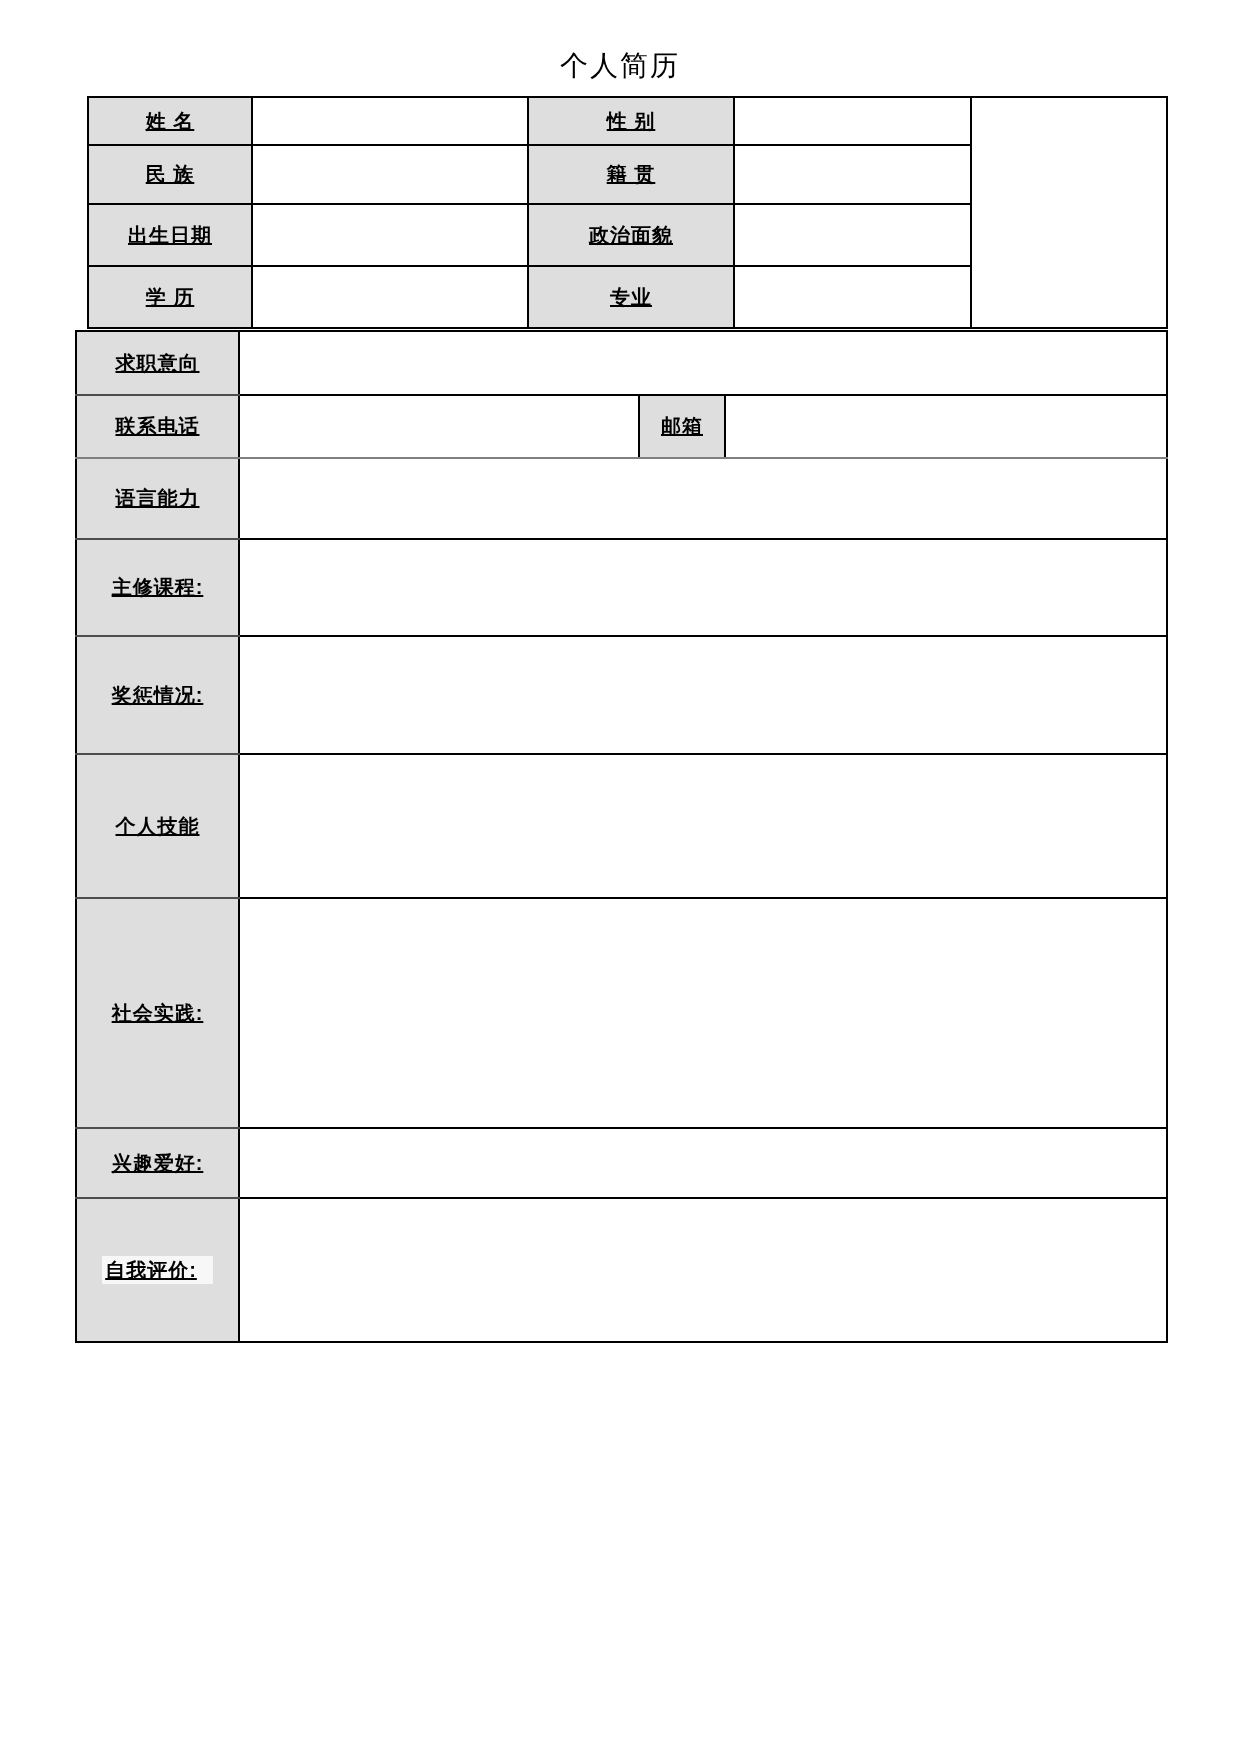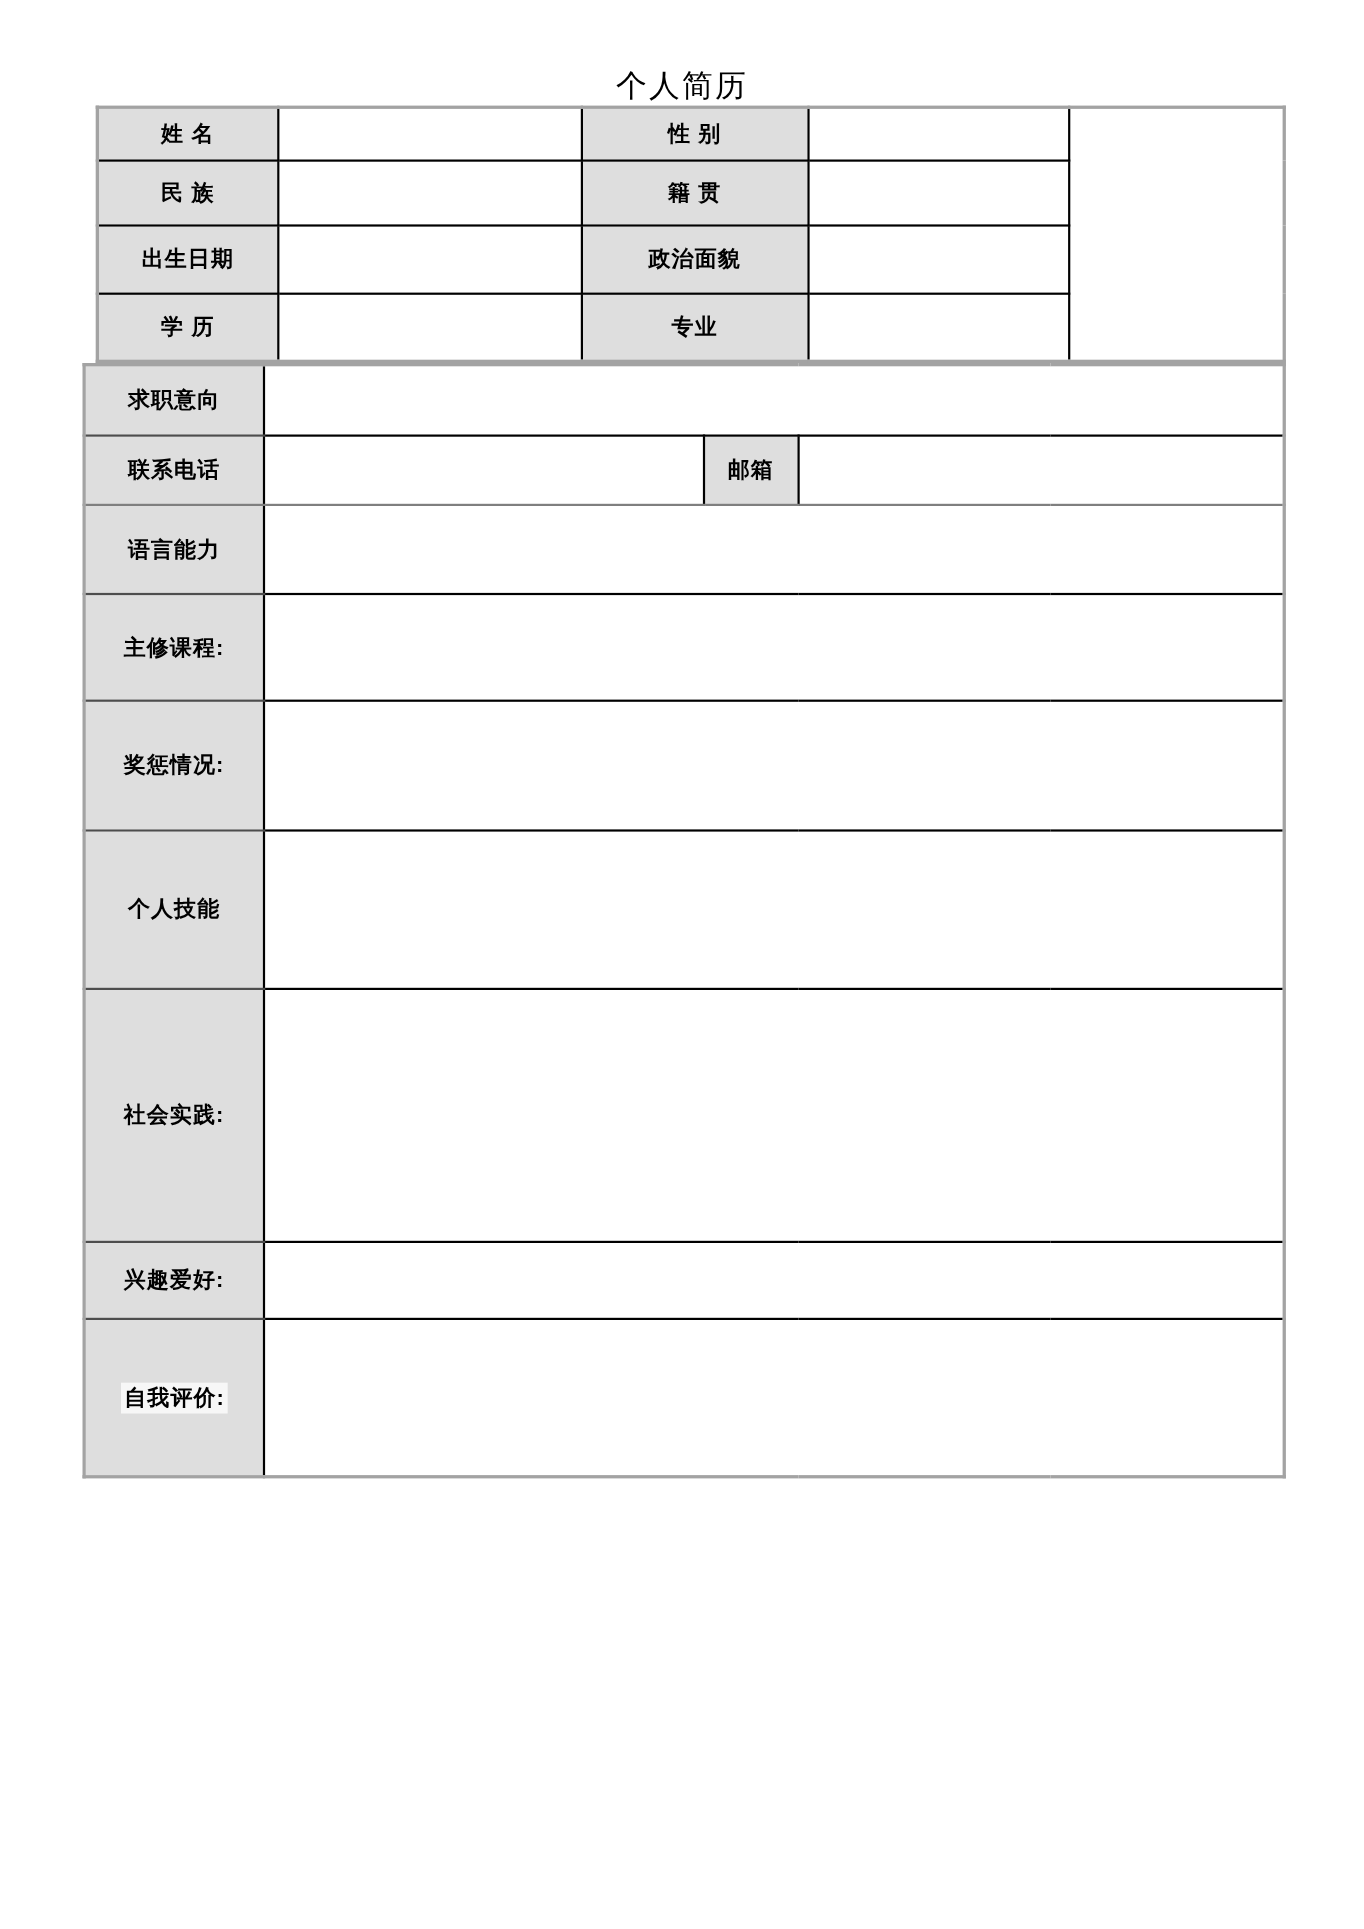--- a/index.html
+++ b/index.html
@@ -7,33 +7,34 @@
     position:relative;
     width:1240px;height:1754px;
     background:#ffffff;
     margin:0 auto;
     font-family:"Liberation Sans",sans-serif;
     color:#000;
     overflow:hidden;
   }
   .doc-title{
     position:absolute;
-    top:61px;left:0;width:1240px;
+    top:49px;left:0;width:1240px;
     text-align:center;
     font-family:"DejaVu Serif","Liberation Serif",serif;
     font-size:28px;
     line-height:34px;
     letter-spacing:2px;
     color:#000;
   }
   table.form{
     position:absolute;
     border-collapse:collapse;
     table-layout:fixed;
-    border:3px solid #a3a3a3;
+    border:1px solid #a3a3a3;
+    text-decoration:underline;
   }
   table.form td{
     border:2px solid #000;
     padding:0;
     overflow:hidden;
   }
   .label-cell{
     background:#dedede;
     font-weight:bold;
     font-size:20px;
@@ -54,21 +55,21 @@
   }
   #detail-table tr:last-child td.label-cell{
     border-bottom-color:#000;
   }
   #detail-table tr.gray-sep td{
     border-bottom-color:#7f7f7f;   
     margin-left:15px;
   }
   .hl{
     background:#f7f7f7;            
-    padding:3px 2px 3px 3px;
+    padding:3px 16px 3px 3px;
   }
 </style>
 </head>
 <body>
 
 <div class="page">
 
   <div class="doc-title">个人简历</div>
 
   <table class="form" id="basic-table">

